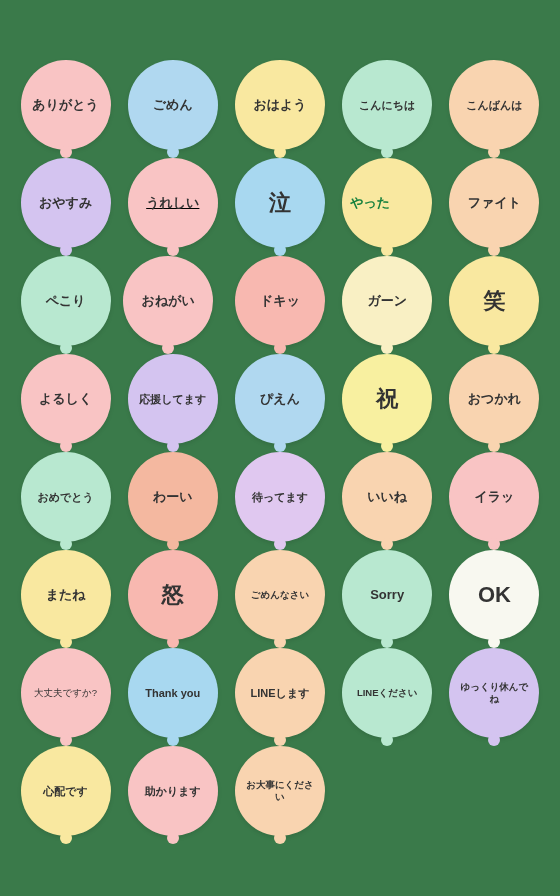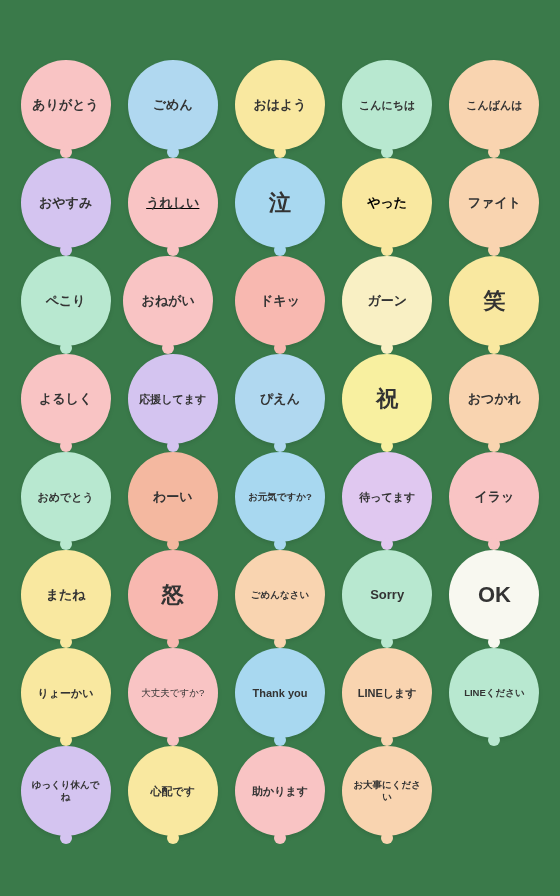--- a/index.html
+++ b/index.html
@@ -67,21 +67,21 @@
         <div style="position: absolute; bottom: -8px; left: 50%; transform: translateX(-50%); width: 12px; height: 12px; border-radius: 50%; background-color: rgb(249, 196, 196);"></div>
       </div>
     </div>
     <div style="display: flex; justify-content: center; align-items: center;">
       <div style="display: flex; align-items: center; justify-content: center; border-radius: 50%; width: 90px; height: 90px; text-align: center; font-size: 22px; line-height: 1.3; color: rgb(51, 51, 51); font-weight: bold; position: relative; background-color: rgb(168, 216, 240); padding: 8px; cursor: pointer; box-shadow: rgba(0, 0, 0, 0.1) 0px 2px 4px;">
         <span>泣</span>
         <div style="position: absolute; bottom: -8px; left: 50%; transform: translateX(-50%); width: 12px; height: 12px; border-radius: 50%; background-color: rgb(168, 216, 240);"></div>
       </div>
     </div>
     <div style="display: flex; justify-content: center; align-items: center;">
-      <div style="display: flex; align-items: center; justify-content: center; border-radius: 50%; width: 90px; height: 90px; text-align: center; font-size: 13px; line-height: 1.3; color: #000000; font-weight: bold; position: relative; background-color: rgb(249, 232, 160); padding: 8px; cursor: pointer; box-shadow: rgba(0, 0, 0, 0.1) 0px 2px 4px;">
+      <div style="display: flex; align-items: center; border-radius: 50%; width: 90px; height: 90px; text-align: center; font-size: 13px; line-height: 1.3; color: #15803d; font-weight: bold; position: relative; background-color: rgb(249, 232, 160); padding: 8px; cursor: pointer; box-shadow: rgba(0, 0, 0, 0.1) 0px 2px 4px;">
         <span>やった</span>
         <div style="position: absolute; bottom: -8px; left: 50%; transform: translateX(-50%); width: 12px; height: 12px; border-radius: 50%; background-color: rgb(249, 232, 160);"></div>
       </div>
     </div>
     <div style="display: flex; justify-content: center; align-items: center;">
       <div style="display: flex; align-items: center; justify-content: center; border-radius: 50%; width: 90px; height: 90px; text-align: right; font-size: 13px; line-height: 1.3; color: rgb(51, 51, 51); font-weight: bold; position: relative; background-color: rgb(249, 212, 176); padding: 8px; cursor: pointer; box-shadow: rgba(0, 0, 0, 0.1) 0px 2px 4px;">
         <span>ファイト</span>
         <div style="position: absolute; bottom: -8px; left: 50%; transform: translateX(-50%); width: 12px; height: 12px; border-radius: 50%; background-color: rgb(249, 212, 176);"></div>
       </div>
     </div>
@@ -151,32 +151,32 @@
         <div style="position: absolute; bottom: -8px; left: 50%; transform: translateX(-50%); width: 12px; height: 12px; border-radius: 50%; background-color: rgb(184, 232, 208);"></div>
       </div>
     </div>
     <div style="display: flex; justify-content: center; align-items: center;">
       <div style="display: flex; align-items: center; justify-content: center; border-radius: 50%; width: 90px; height: 90px; text-align: center; font-size: 13px; line-height: 1.3; color: rgb(51, 51, 51); font-weight: bold; position: relative; background-color: rgb(244, 184, 160); padding: 8px; cursor: pointer; box-shadow: rgba(0, 0, 0, 0.1) 0px 2px 4px;">
         <span>わーい</span>
         <div style="position: absolute; bottom: -8px; left: 50%; transform: translateX(-50%); width: 12px; height: 12px; border-radius: 50%; background-color: rgb(244, 184, 160);"></div>
       </div>
     </div>
     <div style="display: flex; justify-content: center; align-items: center;">
-      <div style="display: flex; align-items: center; justify-content: center; border-radius: 50%; width: 90px; height: 90px; text-align: center; font-size: 9.5px; line-height: 1.3; color: rgb(51, 51, 51); font-weight: bold; position: relative; background-color: rgb(168, 216, 240); padding: 8px; cursor: pointer; box-shadow: rgba(0, 0, 0, 0.1) 0px 2px 4px;">
-        <span>お元気ですか?</span>
-        <div style="position: absolute; bottom: -8px; left: 50%; transform: translateX(-50%); width: 12px; height: 12px; border-radius: 50%; background-color: rgb(168, 216, 240);"></div>
-      </div>
-    </div>
-    <div style="display: flex; justify-content: center; align-items: center;">
       <div style="display: flex; align-items: center; justify-content: center; border-radius: 50%; width: 90px; height: 90px; text-align: center; font-size: 11px; line-height: 1.3; color: rgb(51, 51, 51); font-weight: bold; position: relative; background-color: rgb(224, 200, 240); padding: 8px; cursor: pointer; box-shadow: rgba(0, 0, 0, 0.1) 0px 2px 4px;">
         <span>待ってます</span>
         <div style="position: absolute; bottom: -8px; left: 50%; transform: translateX(-50%); width: 12px; height: 12px; border-radius: 50%; background-color: rgb(224, 200, 240);"></div>
       </div>
     </div>
     <div style="display: flex; justify-content: center; align-items: center;">
+      <div style="display: flex; align-items: center; justify-content: center; border-radius: 50%; width: 90px; height: 90px; text-align: center; font-size: 13px; line-height: 1.3; color: rgb(51, 51, 51); font-weight: bold; position: relative; background-color: rgb(249, 212, 176); padding: 8px; cursor: pointer; box-shadow: rgba(0, 0, 0, 0.1) 0px 2px 4px;">
+        <span>いいね</span>
+        <div style="position: absolute; bottom: -8px; left: 50%; transform: translateX(-50%); width: 12px; height: 12px; border-radius: 50%; background-color: rgb(249, 212, 176);"></div>
+      </div>
+    </div>
+    <div style="display: flex; justify-content: center; align-items: center;">
       <div style="display: flex; align-items: center; justify-content: center; border-radius: 50%; width: 90px; height: 90px; text-align: center; font-size: 13px; line-height: 1.3; color: rgb(51, 51, 51); font-weight: bold; position: relative; background-color: rgb(249, 196, 196); padding: 8px; cursor: pointer; box-shadow: rgba(0, 0, 0, 0.1) 0px 2px 4px;">
         <span>イラッ</span>
         <div style="position: absolute; bottom: -8px; left: 50%; transform: translateX(-50%); width: 12px; height: 12px; border-radius: 50%; background-color: rgb(249, 196, 196);"></div>
       </div>
     </div>
     <div style="display: flex; justify-content: center; align-items: center;">
       <div style="display: flex; align-items: center; justify-content: center; border-radius: 50%; width: 90px; height: 90px; text-align: center; font-size: 13px; line-height: 1.3; color: rgb(51, 51, 51); font-weight: bold; position: relative; background-color: rgb(249, 232, 160); padding: 8px; cursor: pointer; box-shadow: rgba(0, 0, 0, 0.1) 0px 2px 4px;">
         <span>またね</span>
         <div style="position: absolute; bottom: -8px; left: 50%; transform: translateX(-50%); width: 12px; height: 12px; border-radius: 50%; background-color: rgb(249, 232, 160);"></div>
       </div>
@@ -196,26 +196,20 @@
     <div style="display: flex; justify-content: center; align-items: center;">
       <div style="display: flex; align-items: center; justify-content: center; border-radius: 50%; width: 90px; height: 90px; text-align: center; font-size: 13px; line-height: 1.3; color: rgb(51, 51, 51); font-weight: bold; position: relative; background-color: rgb(184, 232, 208); padding: 8px; cursor: pointer; box-shadow: rgba(0, 0, 0, 0.1) 0px 2px 4px;">
         <span>Sorry</span>
         <div style="position: absolute; bottom: -8px; left: 50%; transform: translateX(-50%); width: 12px; height: 12px; border-radius: 50%; background-color: rgb(184, 232, 208);"></div>
       </div>
     </div>
     <div style="display: flex; justify-content: center; align-items: center;">
       <div style="display: flex; align-items: center; justify-content: center; border-radius: 50%; width: 90px; height: 90px; text-align: center; font-size: 22px; line-height: 1.3; color: rgb(51, 51, 51); font-weight: bold; position: relative; background-color: rgb(248, 248, 240); padding: 8px; cursor: pointer; box-shadow: rgba(0, 0, 0, 0.1) 0px 2px 4px;">
         <span>OK</span>
         <div style="position: absolute; bottom: -8px; left: 50%; transform: translateX(-50%); width: 12px; height: 12px; border-radius: 50%; background-color: rgb(248, 248, 240);"></div>
-      </div>
-    </div>
-    <div style="display: flex; justify-content: center; align-items: center;">
-      <div style="display: flex; align-items: center; justify-content: center; border-radius: 50%; width: 90px; height: 90px; text-align: center; font-size: 11px; line-height: 1.3; color: rgb(51, 51, 51); font-weight: bold; position: relative; background-color: rgb(249, 232, 160); padding: 8px; cursor: pointer; box-shadow: rgba(0, 0, 0, 0.1) 0px 2px 4px;">
-        <span>りょーかい</span>
-        <div style="position: absolute; bottom: -8px; left: 50%; transform: translateX(-50%); width: 12px; height: 12px; border-radius: 50%; background-color: rgb(249, 232, 160);"></div>
       </div>
     </div>
     <div style="display: flex; justify-content: center; align-items: center;">
       <div style="display: flex; align-items: center; justify-content: center; border-radius: 50%; width: 90px; height: 90px; text-align: center; font-size: 9.5px; line-height: 1.3; color: rgb(51, 51, 51); font-weight: normal; position: relative; background-color: rgb(249, 196, 196); padding: 8px; cursor: pointer; box-shadow: rgba(0, 0, 0, 0.1) 0px 2px 4px;">
         <span>大丈夫ですか?</span>
         <div style="position: absolute; bottom: -8px; left: 50%; transform: translateX(-50%); width: 12px; height: 12px; border-radius: 50%; background-color: rgb(249, 196, 196);"></div>
       </div>
     </div>
     <div style="display: flex; justify-content: center; align-items: flex-start;">
       <div style="display: flex; align-items: center; justify-content: center; border-radius: 50%; width: 90px; height: 90px; text-align: center; font-size: 11px; line-height: 1.3; color: rgb(51, 51, 51); font-weight: bold; position: relative; background-color: rgb(168, 216, 240); padding: 8px; cursor: pointer; box-shadow: rgba(0, 0, 0, 0.1) 0px 2px 4px;">

